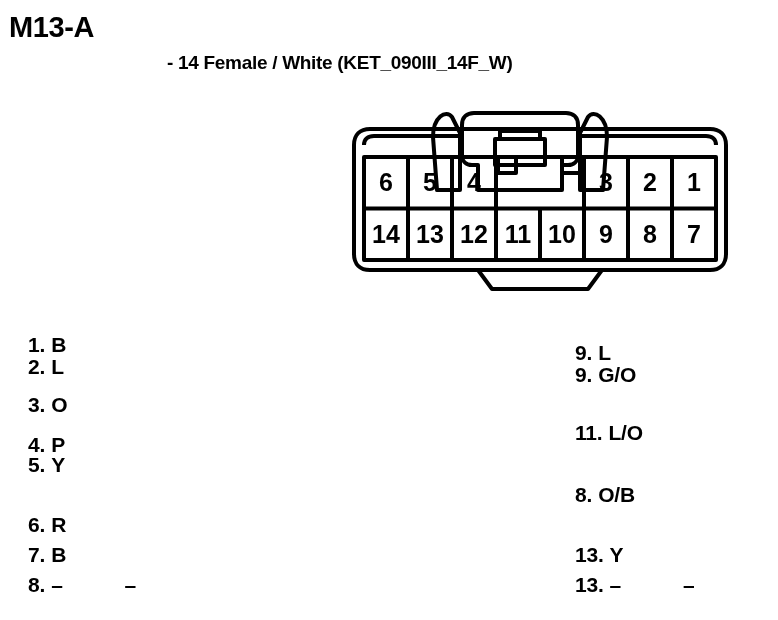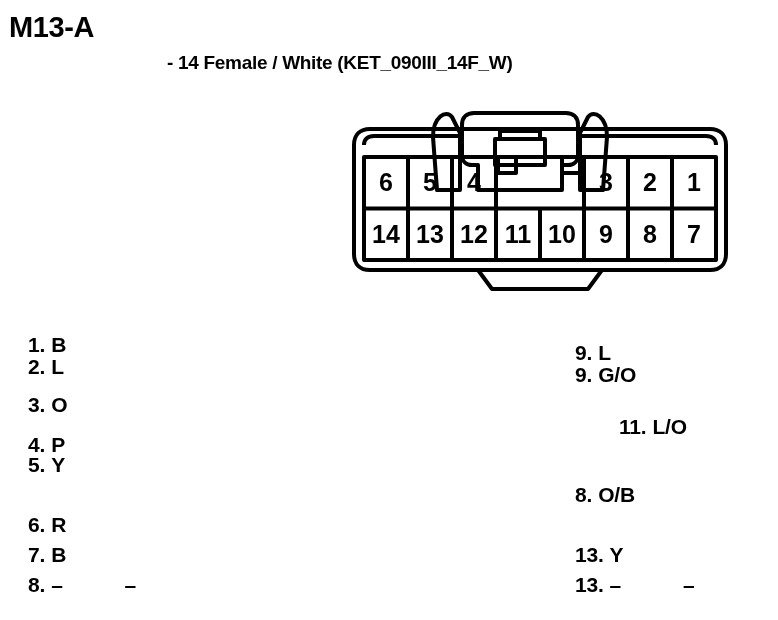--- a/index.html
+++ b/index.html
@@ -163,17 +163,17 @@
     <div class="pin-row" style="top: 60px;"><span class="pin-num">3.</span><span class="pin-val">O</span></div>
     <div class="pin-row" style="top: 100px;"><span class="pin-num">4.</span><span class="pin-val">P</span></div>
     <div class="pin-row" style="top: 120px;"><span class="pin-num">5.</span><span class="pin-val">Y</span></div>
     <div class="pin-row" style="top: 180px;"><span class="pin-num">6.</span><span class="pin-val">R</span></div>
     <div class="pin-row" style="top: 210px; text-align: right;"><span class="pin-num">7.</span><span class="pin-val">B</span></div>
     <div class="pin-row" style="top: 240px;"><span class="pin-num">8.</span><span class="pin-val pin-dash">–</span><span class="pin-dash2">–</span></div>
   </div>
 <div class="pin-list" id="pin-list-right">
     <div class="pin-row" style="top: 8px;"><span class="pin-num">9.</span><span class="pin-val">L</span></div>
     <div class="pin-row" style="top: 30px;"><span class="pin-num">9.</span><span class="pin-val">G/O</span></div>
-    <div class="pin-row" style="top: 82px; margin-left: 44px;"><span class="pin-num">11.</span><span class="pin-val">L/O</span></div>
+    <div class="pin-row" style="top: 88px;"><span class="pin-num">11.</span><span class="pin-val">L/O</span></div>
     <div class="pin-row" style="top: 150px;"><span class="pin-num">8.</span><span class="pin-val">O/B</span></div>
     <div class="pin-row" style="top: 210px;"><span class="pin-num">13.</span><span class="pin-val">Y</span></div>
     <div class="pin-row" style="top: 240px;"><span class="pin-num">13.</span><span class="pin-val pin-dash">–</span><span class="pin-dash2">–</span></div>
   </div>
 
 </body></html>

